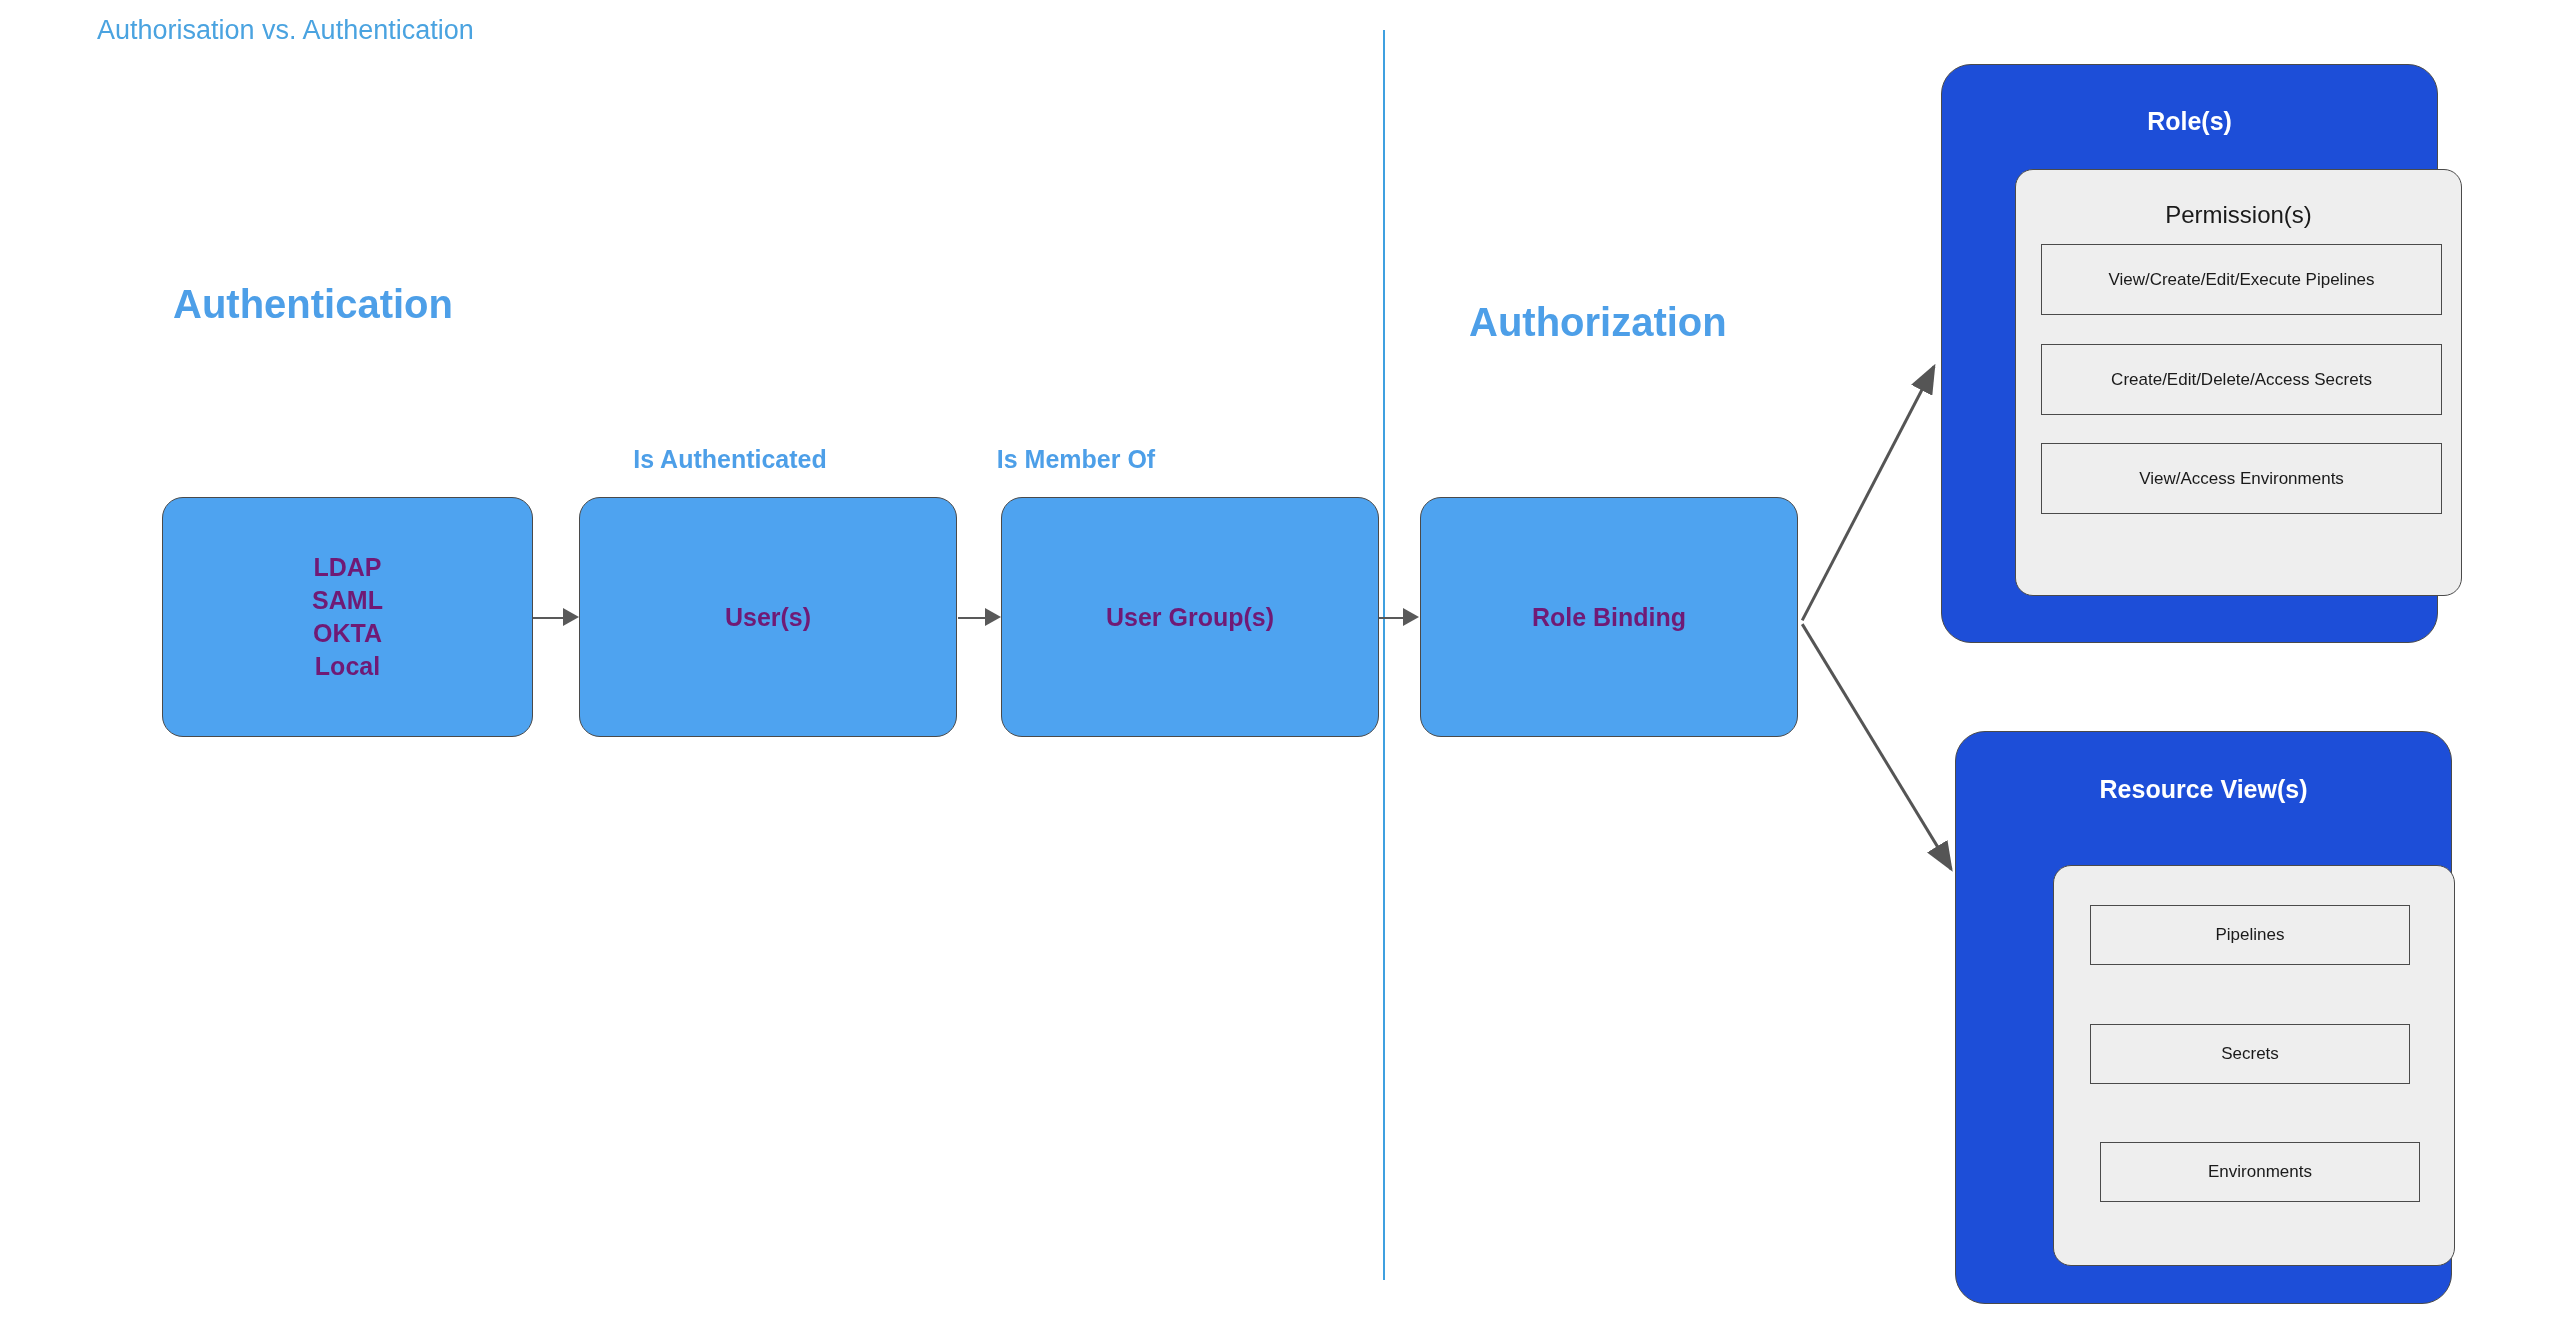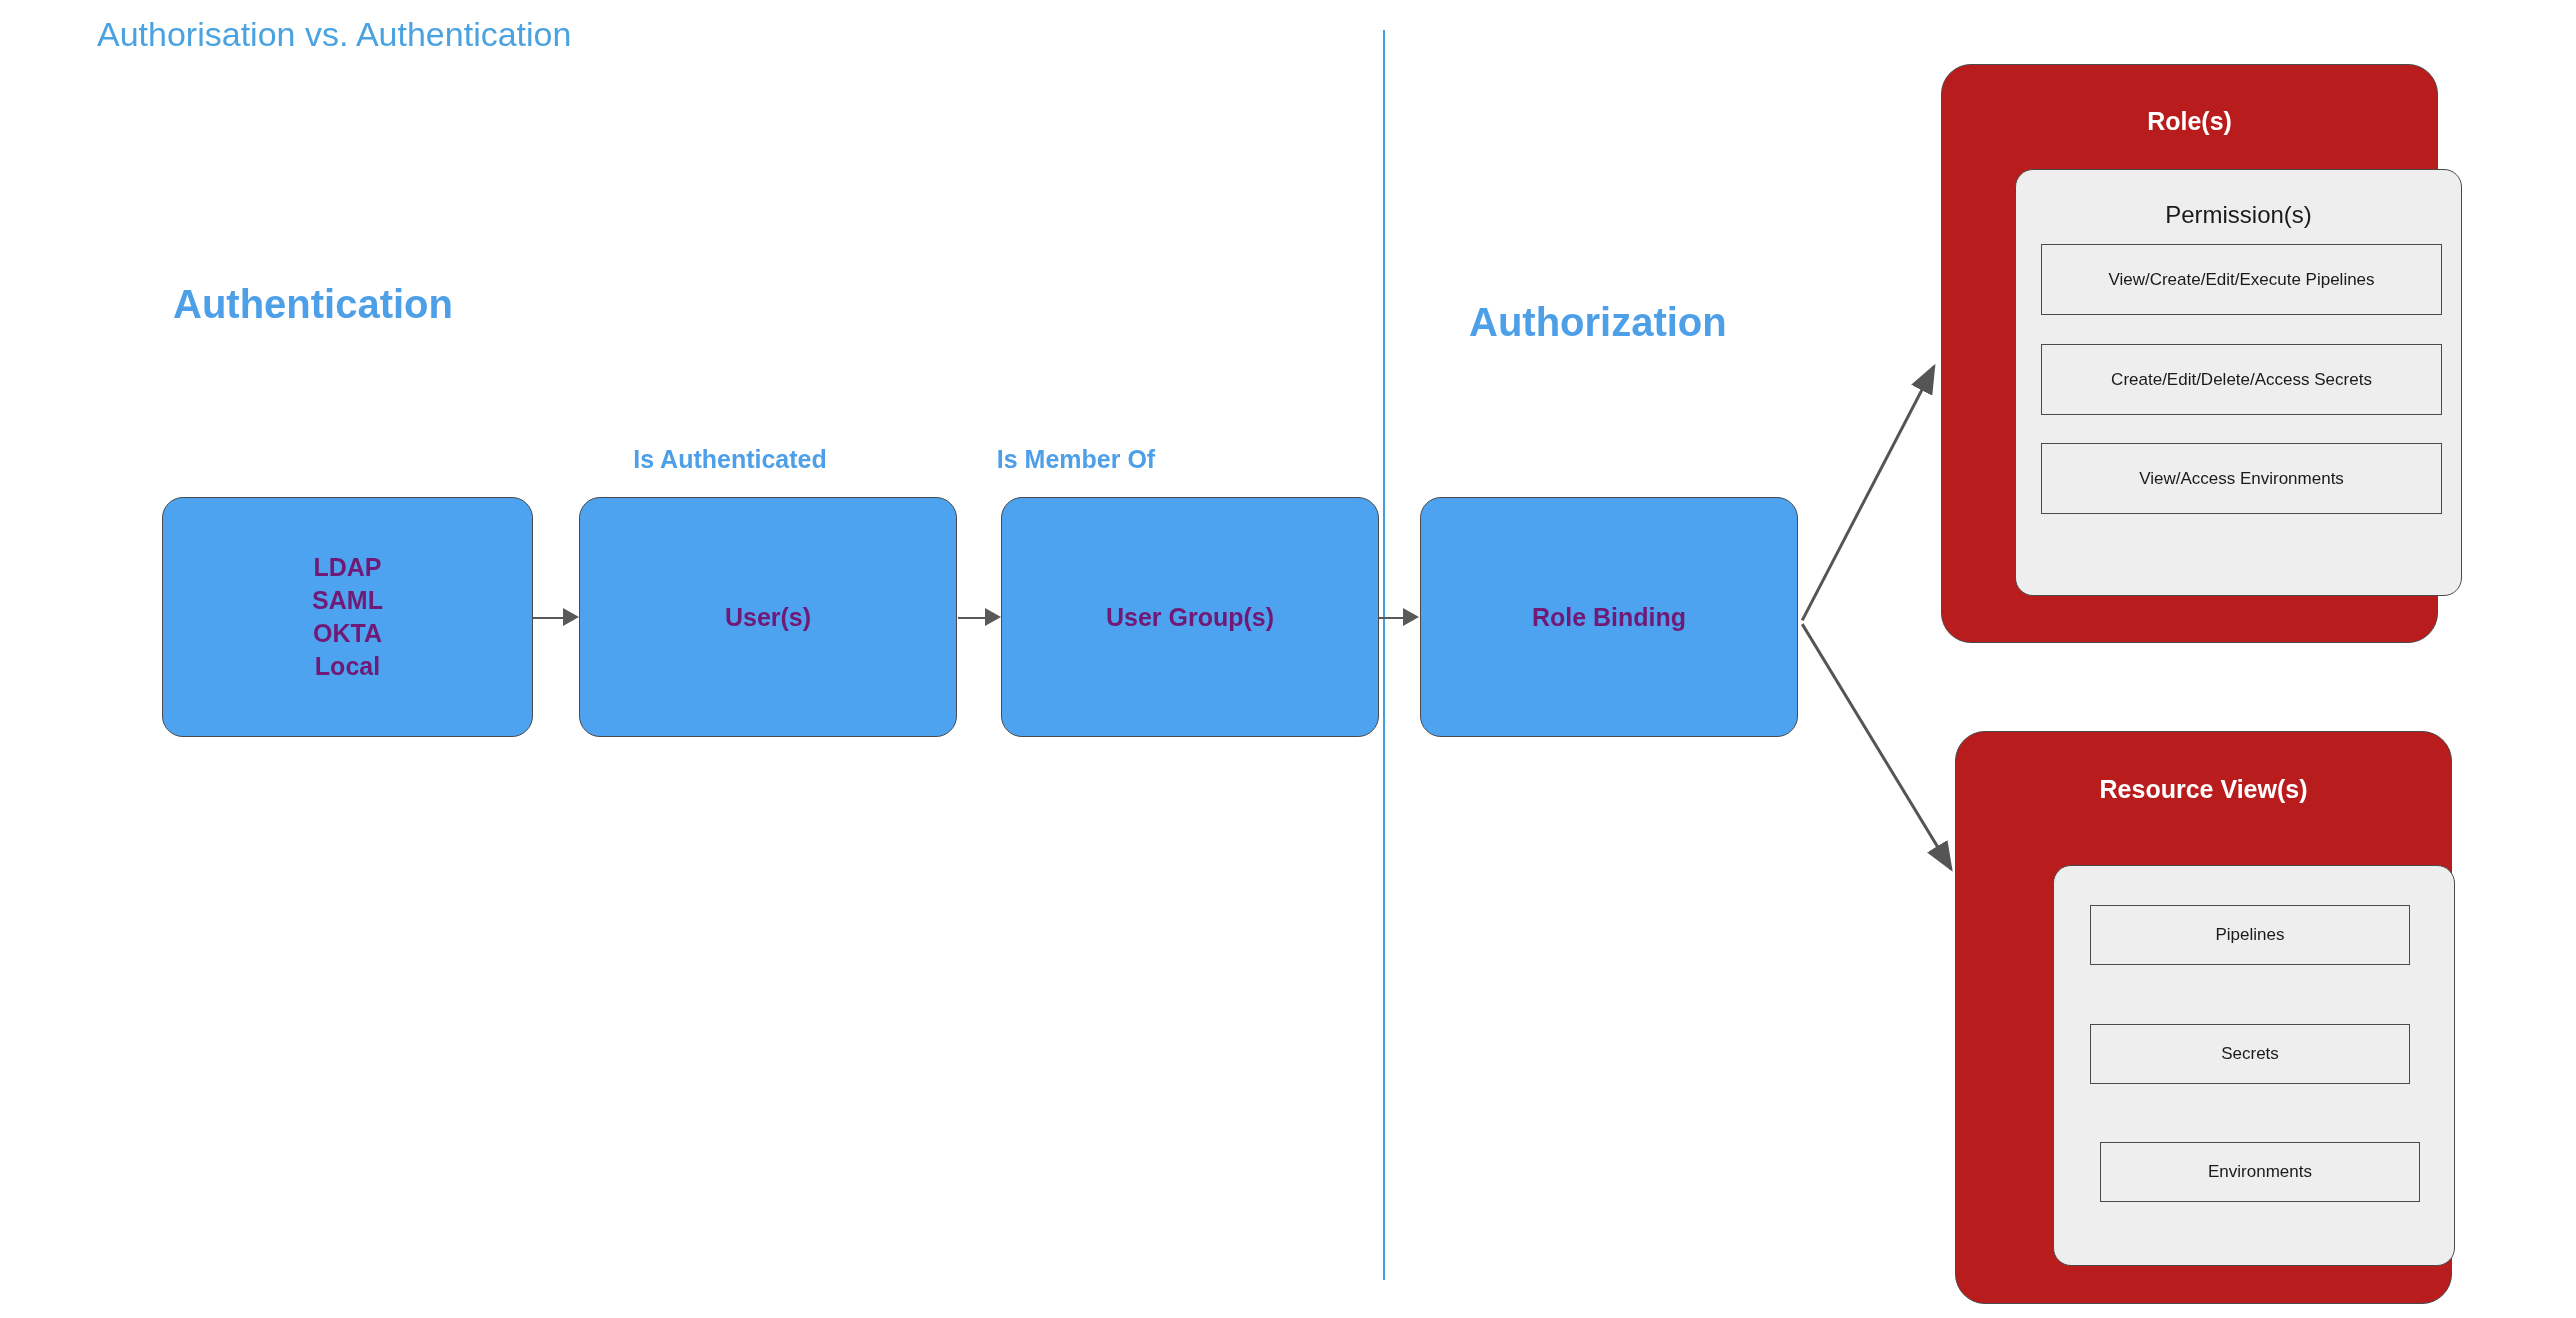--- a/index.html
+++ b/index.html
@@ -16,21 +16,21 @@
     height: 1319px;
     background: #ffffff;
     overflow: hidden;
   }
 
   
   .doc-title {
     position: absolute;
     left: 97px;
     top: 15px;
-    font-size: 34px;
+    font-size: 27px;
     color: #4aa3e0;
     font-family: "Liberation Sans", sans-serif;
     white-space: nowrap;
   }
   .section-heading {
     position: absolute;
     font-size: 40px;
     font-weight: bold;
     color: #4d9fe8;
     white-space: nowrap;
@@ -83,21 +83,21 @@
     width: 0;
     height: 0;
     border-top: 9.7px solid transparent;
     border-bottom: 9.7px solid transparent;
     border-left: 16.4px solid #595959;
   }
 
   
   .panel {
     position: absolute;
-    background: #b91c1c;
+    background: #1d4ed8;
     border: 1.5px solid #4a4a4a;
     border-radius: 30px;
     box-sizing: border-box;
   }
   .panel-title {
     position: absolute;
     left: 0;
     right: 0;
     text-align: center;
     color: #ffffff;

